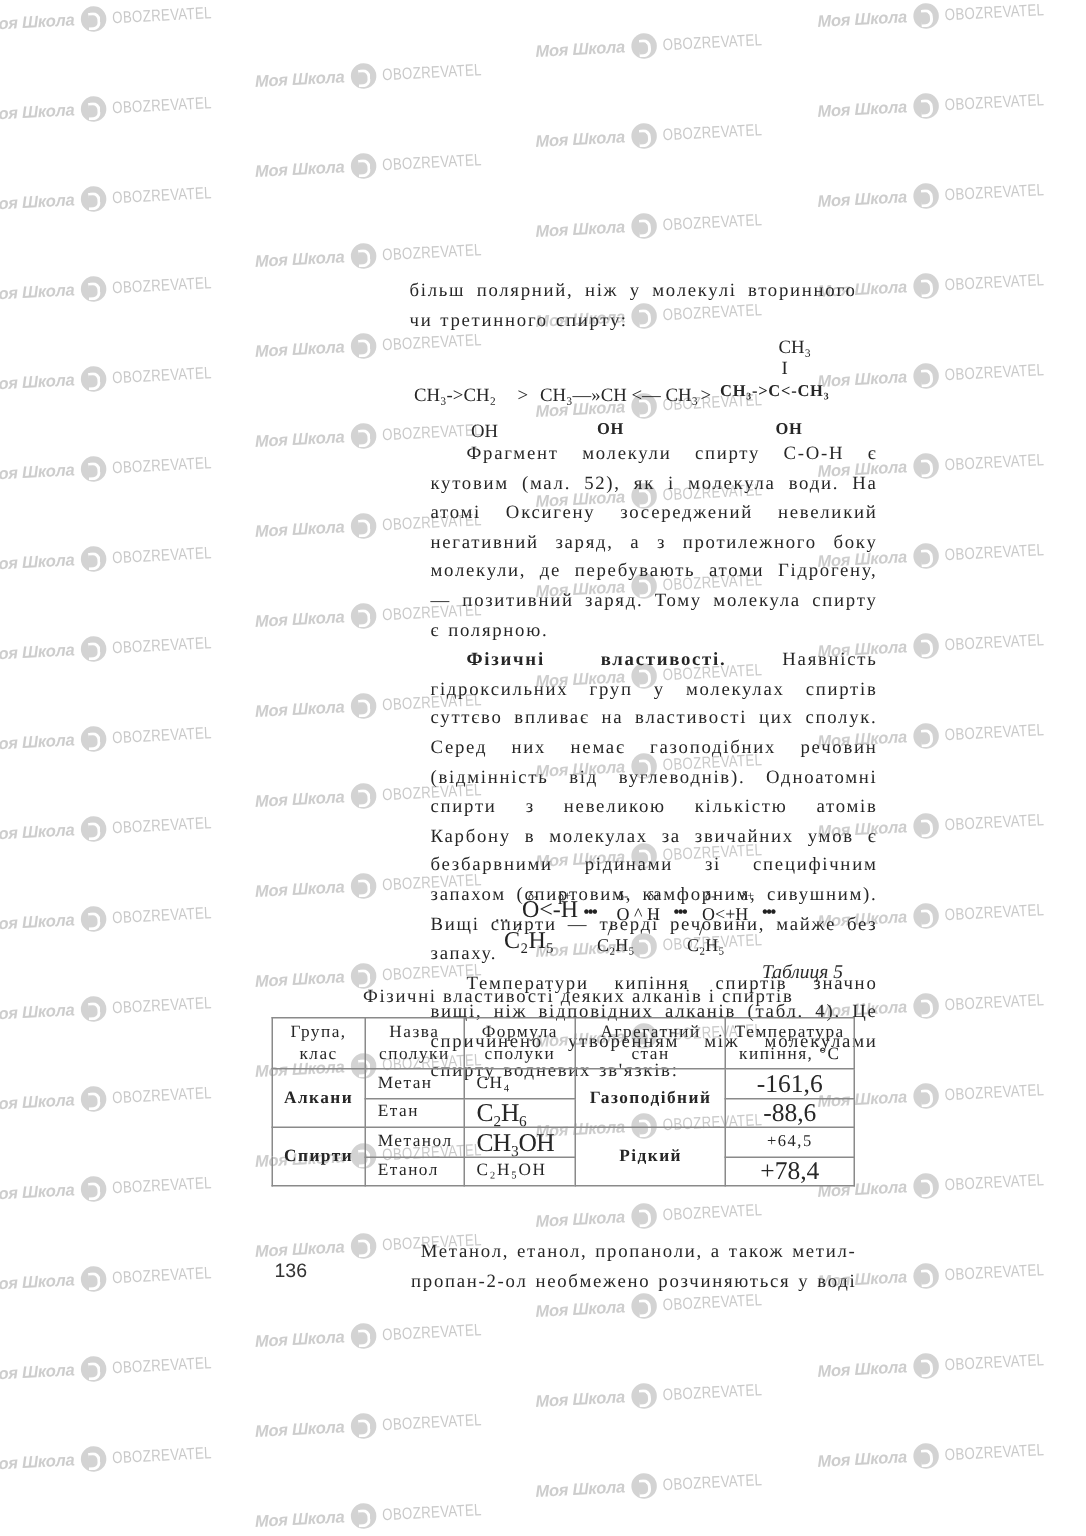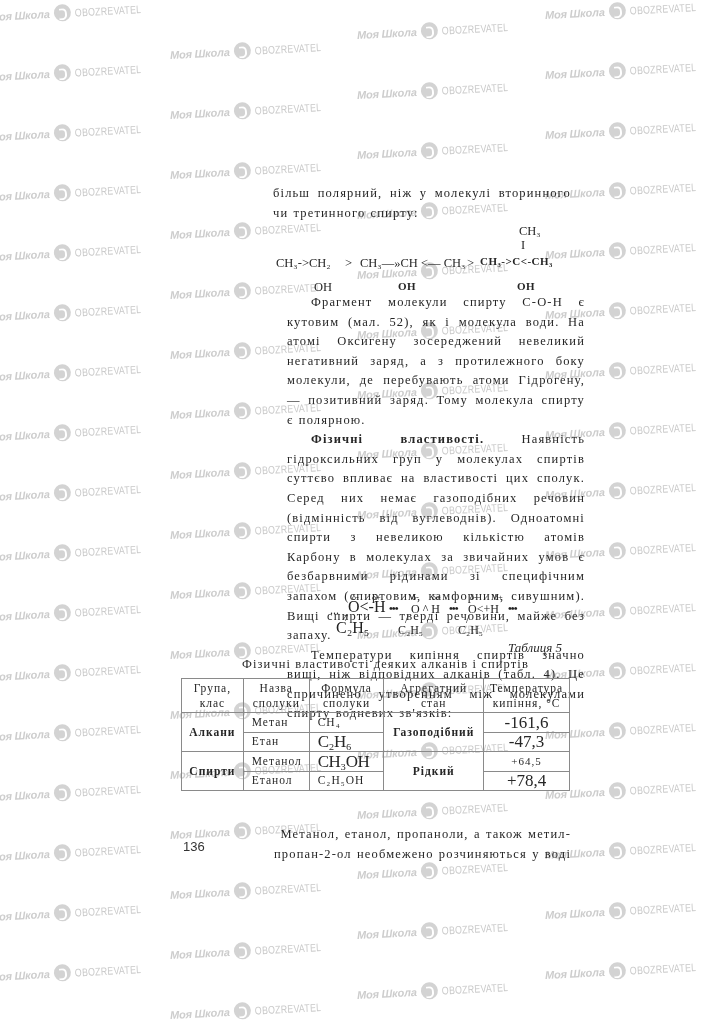--- a/index.html
+++ b/index.html
@@ -475,21 +475,21 @@
     <tr>
       <td rowspan="2" class="grp">Алкани</td>
       <td class="left">Метан</td>
       <td class="left">CH₄</td>
       <td rowspan="2" class="state">Газоподібний</td>
       <td class="t-big">-161,6</td>
     </tr>
     <tr>
       <td class="left">Етан</td>
       <td class="left f-big">C₂H₆</td>
-      <td class="t-big">-47,3</td>
+      <td class="t-big">-88,6</td>
     </tr>
     <tr>
       <td rowspan="2" class="grp">Спирти</td>
       <td class="left">Метанол</td>
       <td class="left f-big">CH₃OH</td>
       <td rowspan="2" class="state">Рідкий</td>
       <td class="t-small">+64,5</td>
     </tr>
     <tr>
       <td class="left bold">Етанол</td>

